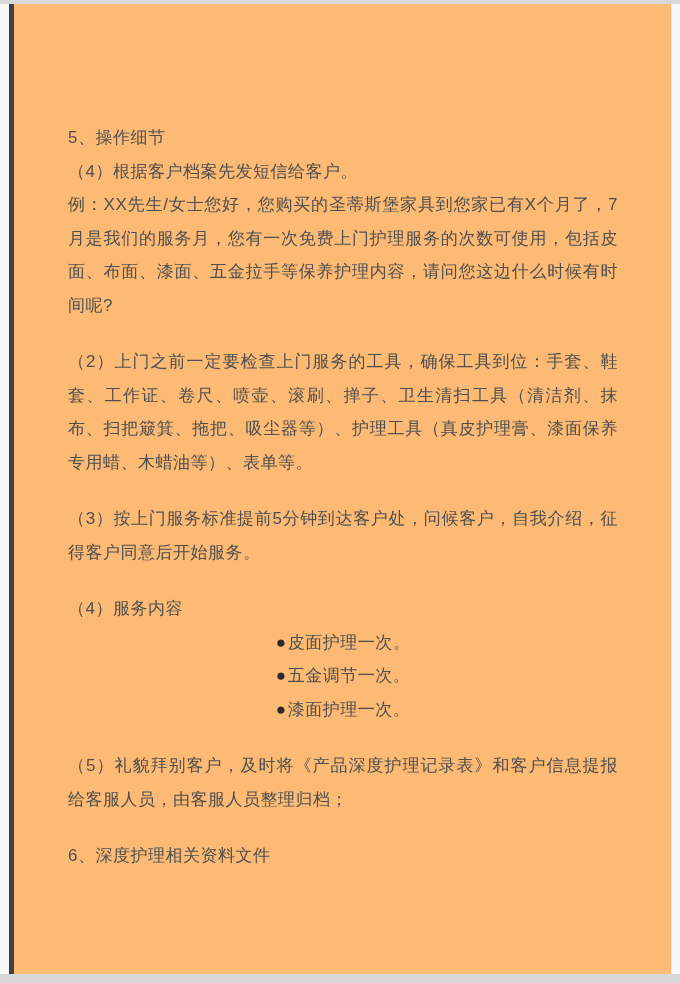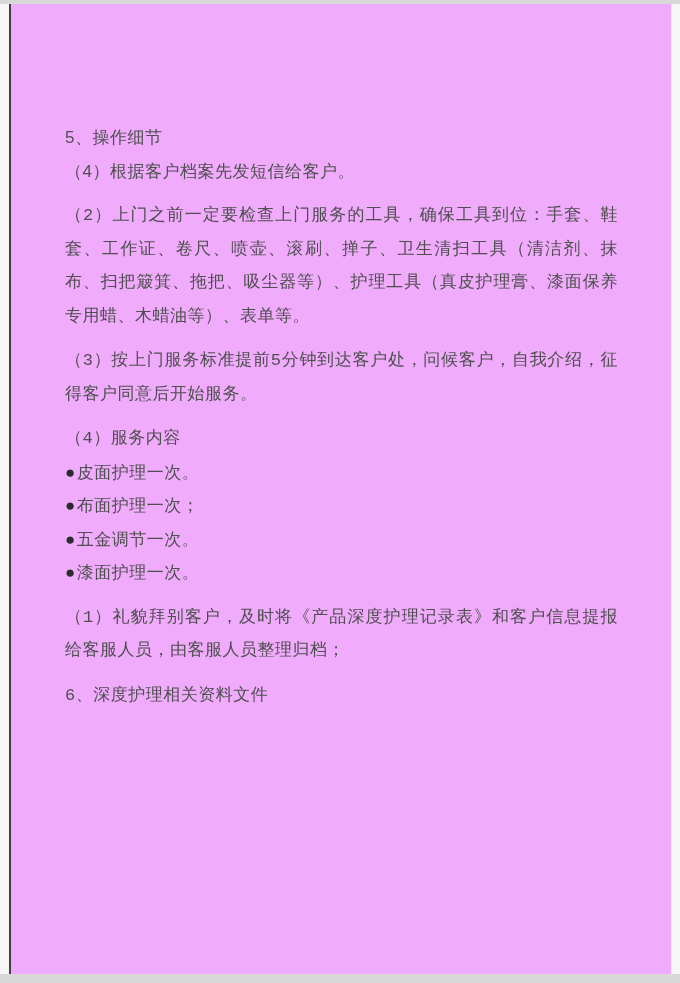--- a/index.html
+++ b/index.html
@@ -22,79 +22,78 @@
   }
   .gutter-bottom {
     position: absolute;
     bottom: 0; left: 0; right: 0;
     height: 9px;
     background: #d8d8d8;
   }
   .paper {
     position: absolute;
     top: 4px; bottom: 9px; left: 9px; right: 8px;
-    background: #f0abfc;
-    border-left: 2px solid #404040;
+    background: #fdba74;
+    border-left: 5px solid #404040;
     border-right: 1px solid #ebebeb;
     box-sizing: border-box;
   }
   .doc {
     padding: 117px 53px 0 54px;
     color: #4f4f4f;
     font-size: 17px;
     line-height: 33.5px;
     letter-spacing: 0.5px;
     text-align: justify;
   }
   .doc p {
     margin: 0;
   }
   .doc p.sect {
-    margin-top: 11px;
-    font-family: Liberation Mono, monospace;
+    margin-top: 23px;
   }
   .heading {
     text-align: left;
   }
   .bullet-item {
-    text-align: left;
+    text-align: center;
   }
   .bullet-marker {
     color: #2b2b2b;
     margin-right: 1px;
   }
 </style>
 </head>
 <body>
 
 <div class="gutter-top"></div>
 
 <div class="paper">
   <div class="doc">
 
     <p class="heading">5、操作细节</p>
 
     <p>（4）根据客户档案先发短信给客户。</p>
 
+    <p>例：XX先生/女士您好，您购买的圣蒂斯堡家具到您家已有X个月了，7月是我们的服务月，您有一次免费上门护理服务的次数可使用，包括皮面、布面、漆面、五金拉手等保养护理内容，请问您这边什么时候有时间呢?</p>
 
     <p class="sect">（2）上门之前一定要检查上门服务的工具，确保工具到位：手套、鞋套、工作证、卷尺、喷壶、滚刷、掸子、卫生清扫工具（清洁剂、抹布、扫把簸箕、拖把、吸尘器等）、护理工具（真皮护理膏、漆面保养专用蜡、木蜡油等）、表单等。</p>
 
     <p class="sect">（3）按上门服务标准提前5分钟到达客户处，问候客户，自我介绍，征得客户同意后开始服务。</p>
 
     <p class="sect">（4）服务内容</p>
 
     <p class="bullet-item"><span class="bullet-marker">●</span><span>皮面护理一次。</span></p>
 
-    <p class="bullet-item"><span class="bullet-marker">●</span><span>布面护理一次；</span></p>
 
     <p class="bullet-item"><span class="bullet-marker">●</span><span>五金调节一次。</span></p>
 
     <p class="bullet-item"><span class="bullet-marker">●</span><span>漆面护理一次。</span></p>
 
 
-    <p class="sect">（1）礼貌拜别客户，及时将《产品深度护理记录表》和客户信息提报给客服人员，由客服人员整理归档；</p>
+    <p class="sect">（5）礼貌拜别客户，及时将《产品深度护理记录表》和客户信息提报给客服人员，由客服人员整理归档；</p>
 
     <p class="sect heading">6、深度护理相关资料文件</p>
 
   </div>
 </div>
 
 <div class="gutter-bottom"></div>
 
 </body></html>

